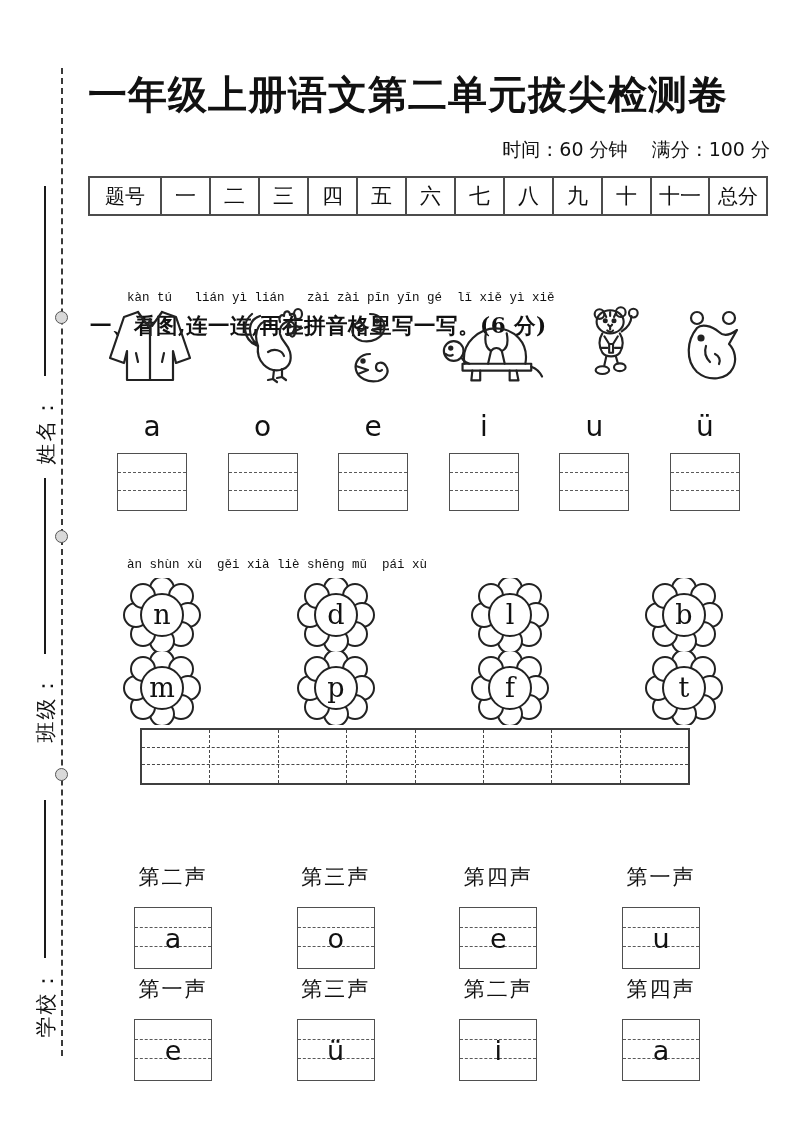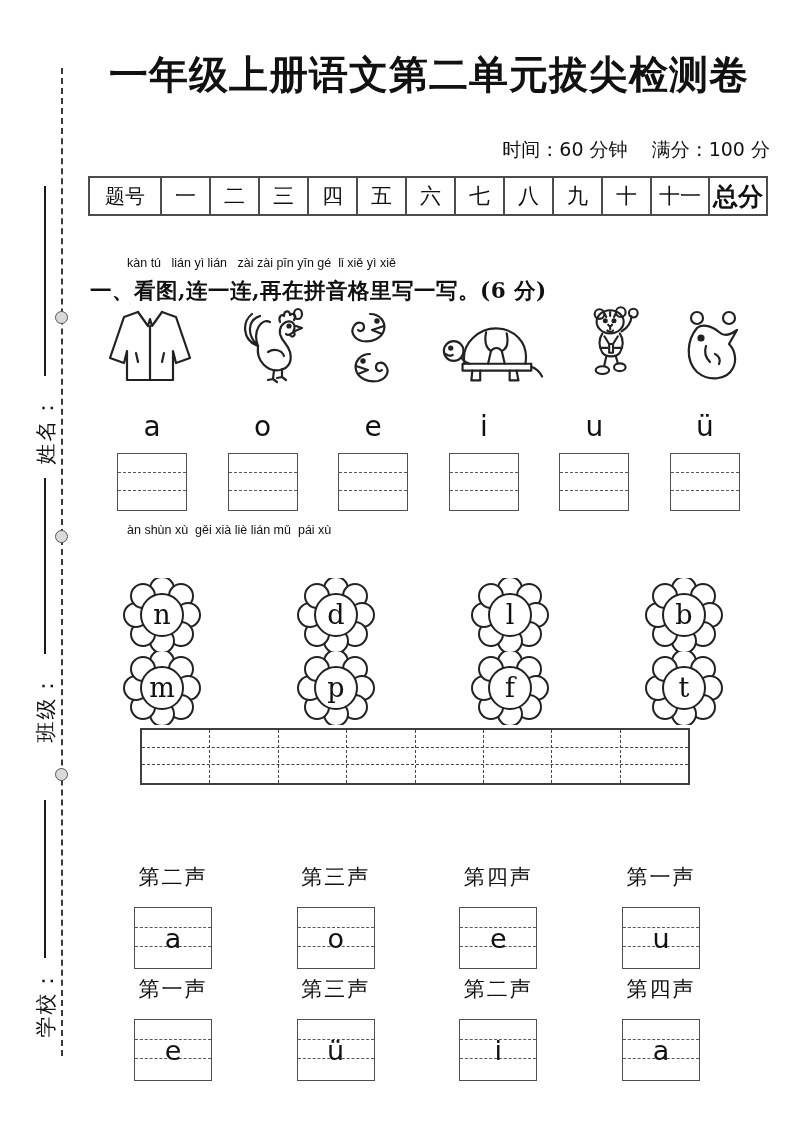--- a/index.html
+++ b/index.html
@@ -8,38 +8,38 @@
 
   
   .fold-line{position:absolute;left:61px;top:68px;height:988px;width:0;border-left:2px dashed #3a3a3a;}
   .fold-dot{position:absolute;left:55px;width:13px;height:13px;border-radius:50%;
             background:#d9d9d9;border:1.5px solid #555;box-sizing:border-box;}
   .blank-line{position:absolute;left:44px;width:2px;background:#1a1a1a;}
   .margin-label{position:absolute;left:46px;transform:translate(-50%,-50%) rotate(-90deg);
                 white-space:nowrap;font-size:21px;letter-spacing:2px;}
 
   
-  .title{position:absolute;left:88px;top:48px;width:682px;text-align:center;
+  .title{position:absolute;left:88px;top:68px;width:682px;text-align:left;
          font-size:39px;font-weight:bold;letter-spacing:1px;}
   .meta{position:absolute;left:300px;top:137px;width:470px;text-align:right;
         font-size:19px;white-space:pre;font-family:"DejaVu Sans","Liberation Sans",sans-serif;}
 
   
   .score-table{position:absolute;left:88px;top:176px;border-collapse:collapse;table-layout:fixed;}
   .score-table td{border:2px solid #4c4c4c;height:36px;text-align:center;vertical-align:middle;
                   font-size:21px;padding:0;}
   .score-table .w1{width:70px;font-size:20px;text-align:center;}
   .score-table .wm{width:47px;}
   .score-table .wx{width:56px;}
-  .score-table .wz{width:56px;font-size:25px;font-weight:bold;}
+  .score-table .wz{width:56px;font-size:20px;}
 
   
   .sec{position:absolute;left:90px;}
-  .pinyin{font-family:Liberation Sans, sans-serif;font-size:12.5px;
-          white-space:pre;margin-left:37px;line-height:13px;color:#111;}
+  .pinyin{font-family:Liberation Mono, monospace;font-size:12.5px;
+          white-space:pre;margin-left:37px;line-height:13px;color:#111;margin-top:35px;}
   .htext{font-size:21.5px;font-weight:bold;letter-spacing:0.5px;margin-top:6px;}
 
   
   .pics{position:absolute;left:100px;top:300px;width:645px;height:86px;display:flex;
         justify-content:space-between;align-items:flex-end;}
   .pics svg{display:block;}
 
   
   .fourline{position:relative;background:#fff;border:1.7px solid #4f4f4f;box-sizing:border-box;}
   .fourline::before,.fourline::after{content:"";position:absolute;left:0;right:0;
@@ -220,21 +220,21 @@
       <div class="vletter">u</div>
       <div class="fourline vbox"></div>
     </div>
     <div class="vcol">
       <div class="vletter">ü</div>
       <div class="fourline vbox"></div>
     </div>
   </div>
 
   <div class="sec" style="top:524px">
-    <div class="pinyin">àn shùn xù  gěi xià liè lián mǔ  pái xù</div>
+    <div class="pinyin">àn shùn xù  gěi xià liè shēng mǔ  pái xù</div>
   </div>
 
   <div class="flower-row" style="top:578px">
     <svg width="90" height="74" viewBox="0 0 90 74">
       <g fill="#fff" stroke="#222" stroke-width="2">
         <circle cx="45" cy="11" r="12"></circle>
           <circle cx="64" cy="18" r="12"></circle>
           <circle cx="71" cy="37" r="12"></circle>
         <circle cx="64" cy="56" r="12"></circle>
           <circle cx="45" cy="63" r="12"></circle>

